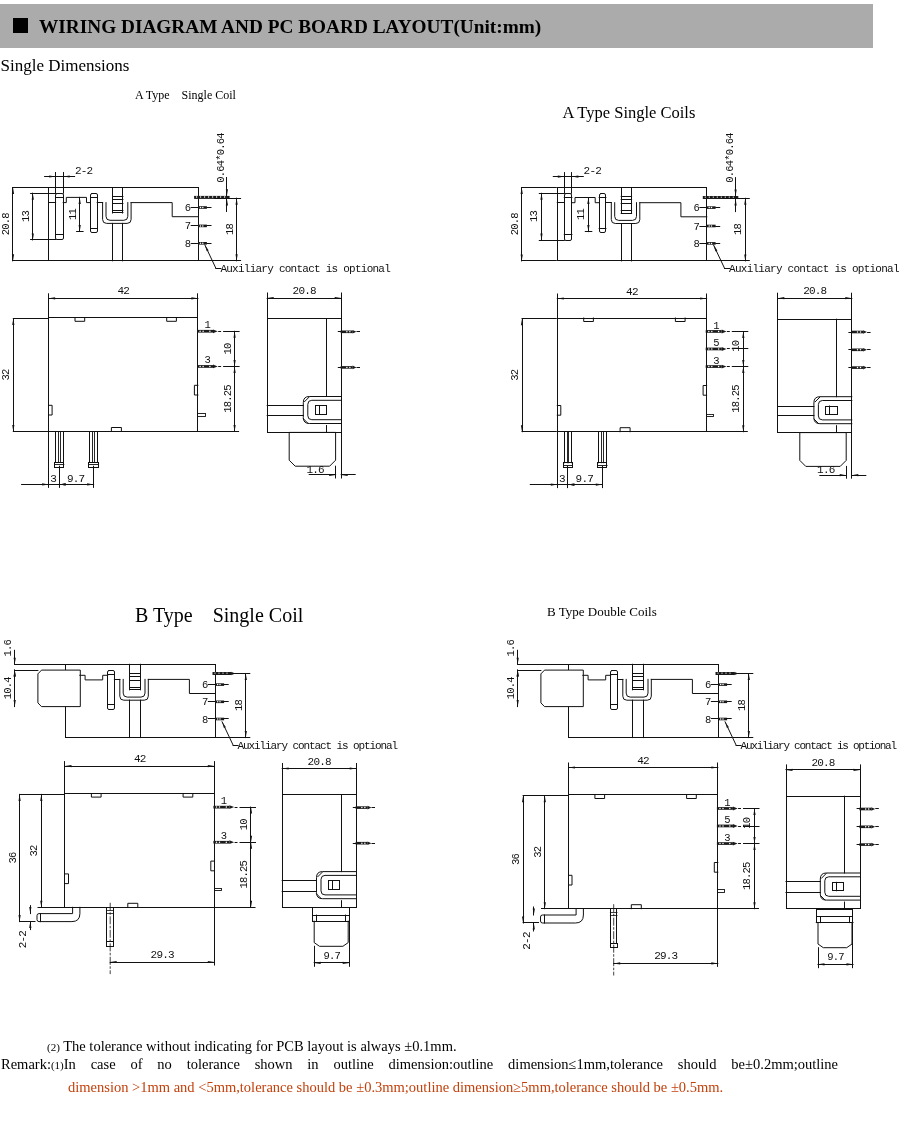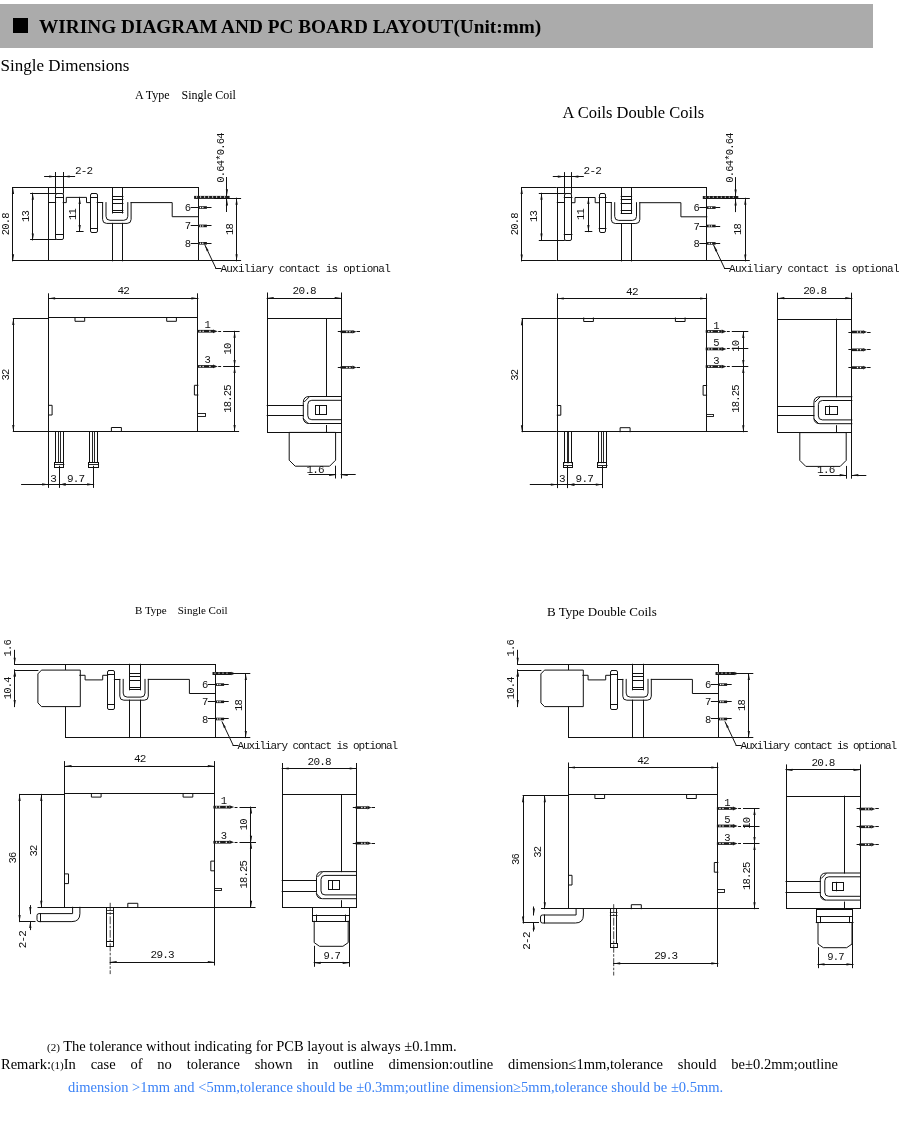--- a/index.html
+++ b/index.html
@@ -3,22 +3,22 @@
 html,body{margin:0;padding:0;background:#fff;width:900px;height:1124px;overflow:hidden}
 .abs{position:absolute}
 .sans{font-family:Liberation Serif, serif}
 </style></head>
 <body>
 <div class="abs" style="left:0;top:4px;width:873px;height:43.5px;background:#ababab"></div>
 <div class="abs" style="left:13px;top:18px;width:14.5px;height:14.5px;background:#000"></div>
 <div class="abs sans" style="left:39px;top:16px;font-size:19.3px;font-weight:bold;color:#000">WIRING DIAGRAM AND PC BOARD LAYOUT(Unit:mm)</div>
 <div class="abs sans" style="left:0.5px;top:55.5px;font-size:17px;color:#000">Single Dimensions</div>
 <div class="abs sans" style="left:135px;top:88px;font-size:12px;color:#000">A Type&nbsp;&nbsp;&nbsp;&nbsp;Single Coil</div>
-<div class="abs sans" style="left:562.5px;top:103.2px;font-size:16.5px;color:#000">A Coils Double Coils</div>
-<div class="abs sans" style="left:135px;top:603.6px;font-size:11px;color:#000">B Type&nbsp;&nbsp;&nbsp;&nbsp;Single Coil</div>
+<div class="abs sans" style="left:562.5px;top:103.2px;font-size:16.5px;color:#000">A Type Single Coils</div>
+<div class="abs sans" style="left:135px;top:603.6px;font-size:20px;color:#000">B Type&nbsp;&nbsp;&nbsp;&nbsp;Single Coil</div>
 <div class="abs sans" style="left:547px;top:603.6px;font-size:13px;color:#000">B Type Double Coils</div>
 <svg class="abs" style="left:0;top:0" width="900" height="1124" viewBox="0 0 900 1124" stroke="#111" fill="none" stroke-linecap="square">
 <rect x="48.50" y="187.50" width="150.00" height="73.00" fill="none" stroke-width="1.0"></rect>
 <rect x="55.50" y="193.50" width="8.00" height="46.00" rx="1.5" fill="none" stroke-width="1.0"></rect>
 <line x1="55.60" y1="197.50" x2="63.20" y2="197.50" stroke-width="1.0"></line>
 <line x1="55.60" y1="234.50" x2="63.20" y2="234.50" stroke-width="1.0"></line>
 <path d="M 63.2 202.6 H 66.3 V 197.4 H 86.5 V 202.6 H 90.5" fill="none" stroke-width="1.0"></path>
 <line x1="48.60" y1="202.50" x2="55.60" y2="202.50" stroke-width="1.0"></line>
 <rect x="90.50" y="193.50" width="7.00" height="39.00" rx="1.5" fill="none" stroke-width="1.0"></rect>
 <line x1="90.50" y1="197.50" x2="97.20" y2="197.50" stroke-width="1.0"></line>
@@ -773,14 +773,14 @@
 <line x1="816.30" y1="922.50" x2="853.00" y2="922.50" stroke-width="1.0"></line>
 <path d="M 818.0 922.6 V 944.0 L 823.3 947.7 H 846.7 L 852.0 944.0 V 922.6" fill="none" stroke-width="1.0"></path>
 <line x1="818.50" y1="947.70" x2="818.50" y2="967.70" stroke-width="1.0"></line>
 <line x1="852.50" y1="922.60" x2="852.50" y2="967.70" stroke-width="1.0"></line>
 <line x1="818.00" y1="964.50" x2="853.00" y2="964.50" stroke-width="1.0"></line>
 <polygon points="818.0,964.3 824.5,963.2 824.5,965.4" fill="#111" stroke="none"></polygon>
 <polygon points="853.0,964.3 846.5,963.2 846.5,965.4" fill="#111" stroke="none"></polygon>
 <text x="835.5" y="960.3" font-family="&quot;Liberation Mono&quot;, monospace" font-size="10.5" text-anchor="middle" stroke="none" fill="#111" letter-spacing="-0.8">9.7</text>
 </svg>
 <div class="abs sans" style="left:1px;top:1056px;width:837px;font-size:14.5px;color:#000;text-align:justify;text-align-last:justify">Remark:<span style="font-size:11px">(1)</span>In case of no tolerance shown in outline dimension:outline dimension≤1mm,tolerance should be±0.2mm;outline</div>
-<div class="abs sans" style="left:68px;top:1079.4px;font-size:14.5px;color:#3b82f6">dimension &gt;1mm and &lt;5mm,tolerance should be ±0.3mm;outline dimension≥5mm,tolerance should be ±0.5mm.</div>
+<div class="abs sans" style="left:68px;top:1079.4px;font-size:14.5px;color:#c2410c">dimension &gt;1mm and &lt;5mm,tolerance should be ±0.3mm;outline dimension≥5mm,tolerance should be ±0.5mm.</div>
 <div class="abs sans" style="left:47px;top:1038px;font-size:14.5px;color:#000"><span style="font-size:11px">(2)</span> The tolerance without indicating for PCB layout is always ±0.1mm.</div>
 
 </body></html>

